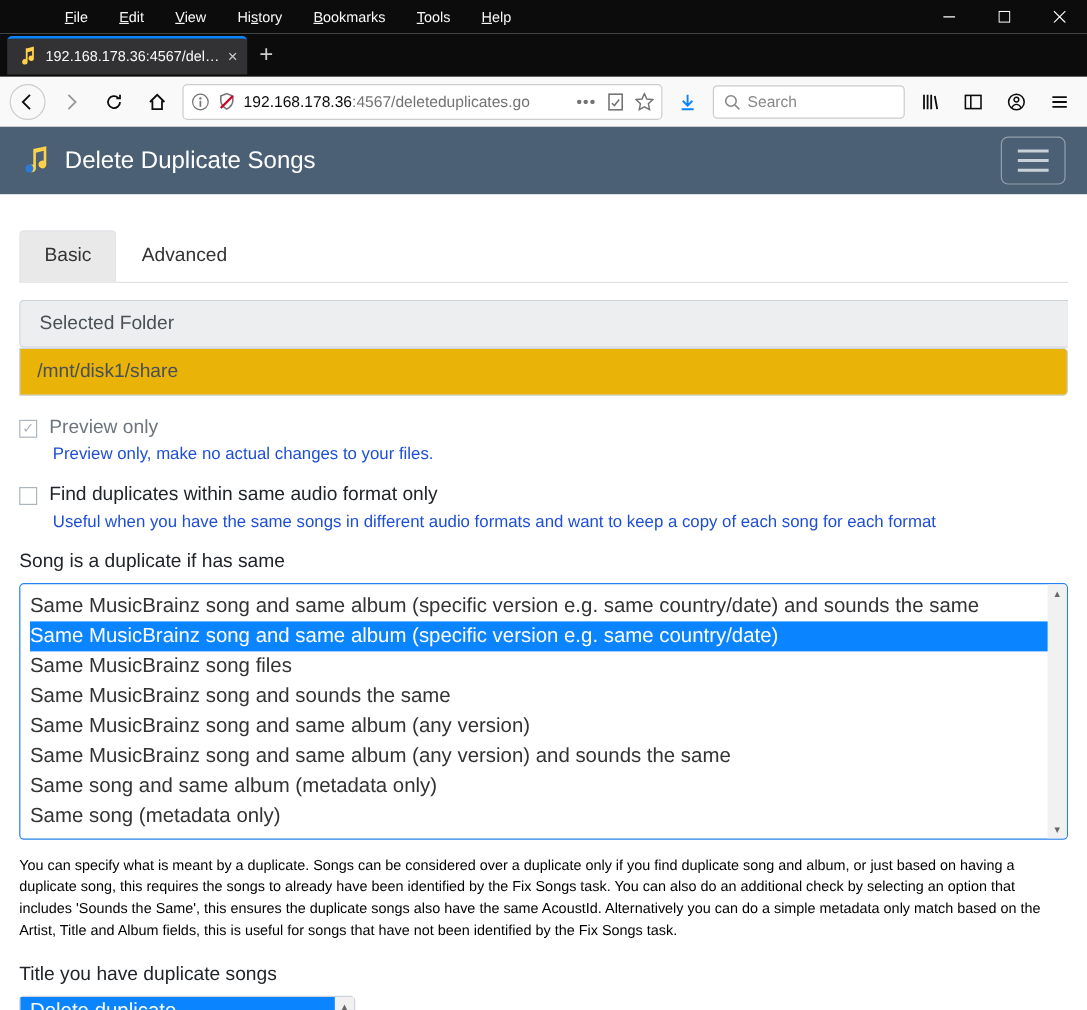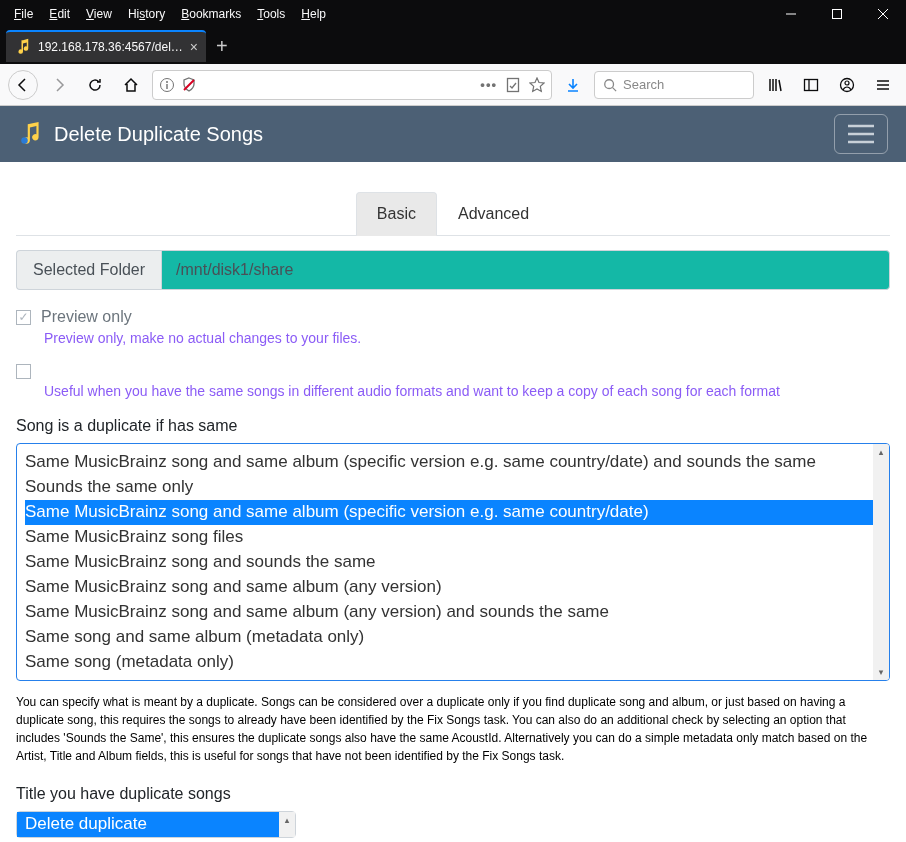--- a/index.html
+++ b/index.html
@@ -1,20 +1,20 @@
 <!DOCTYPE html>
 <html><head>
 <meta charset="utf-8">
 <style>
 * { margin: 0; padding: 0; box-sizing: border-box; }
 body { font-family: "Segoe UI", Arial, sans-serif; font-size: 14px; background: #f9f9fa; width: 906px; height: 842px; overflow: hidden; position: relative; }
 
 
 .titlebar { background: #0c0c0d; height: 28px; display: flex; align-items: center; justify-content: space-between; color: #f9f9fa; font-size: 12px; }
-.menubar { display: flex; gap: 0; padding-left: 6px; }
+.menubar { display: flex; gap: 10px; padding-left: 6px; margin-left: 40px; }
 .menubar span { padding: 4px 8px; cursor: default; }
 .menubar span u { text-decoration: underline; }
 .winctrls { display: flex; }
 .winctrls div { width: 46px; height: 28px; display: flex; align-items: center; justify-content: center; color: #fff; }
 
 
 .tabstrip { background: #0c0c0d; height: 36px; display: flex; align-items: center; padding: 0 6px; }
 .tab { background: #323234; color: #f9f9fa; height: 32px; width: 200px; display: flex; align-items: center; padding: 0 8px; border-radius: 4px 4px 0 0; font-size: 12px; gap: 6px; border-top: 2px solid #0a84ff; }
 .tab-title { flex: 1; white-space: nowrap; overflow: hidden; text-overflow: ellipsis; }
 .tab-close { font-size: 14px; color: #ccc; }
@@ -32,34 +32,34 @@
 
 
 .page { position: absolute; top: 106px; left: 0; right: 0; bottom: 0; background: #fff; overflow-y: auto; }
 .navbar { background: #4c6075; height: 56px; display: flex; align-items: center; padding: 0 18px; color: #fff; font-size: 20px; justify-content: space-between; }
 .brand { display: flex; align-items: center; gap: 10px; }
 .hamburger { border: 1px solid rgba(255,255,255,0.4); border-radius: 6px; width: 54px; height: 40px; display: flex; align-items: center; justify-content: center; }
 .hamburger svg { width: 26px; height: 20px; }
 
 .content { padding: 30px 16px 20px 16px; }
 
-.tabs { display: flex; border-bottom: 1px solid #dee2e6; justify-content: center; }
+.tabs { display: flex; border-bottom: 1px solid #dee2e6; }
 .tabs .tabpill { padding: 12px 20px; color: #333; border: 1px solid transparent; border-bottom: none; background: transparent; font-size: 16px; }
 .tabs .tabpill.active { background: #e9e9e9; border-color: #dee2e6; border-bottom: 1px solid #e9e9e9; margin-bottom: -1px; border-radius: 4px 4px 0 0; }
 
 .panel { background: #fff; padding: 14px 0; }
 
-.folder-row { display: flex; margin-bottom: 18px; }
+.folder-row { display: flex; margin-bottom: 18px; flex-direction: column; }
 .folder-label { background: #eceeef; border: 1px solid #ced4da; border-right: none; padding: 10px 16px; color: #495057; border-radius: 4px 0 0 4px; font-size: 16px; }
-.folder-value { flex: 1; border: 1px solid #ced4da; background: #14b8a6; padding: 10px 14px; color: #495057; border-radius: 0 4px 4px 0; font-size: 16px; }
+.folder-value { flex: 1; border: 1px solid #ced4da; background: #eab308; padding: 10px 14px; color: #495057; border-radius: 0 4px 4px 0; font-size: 16px; }
 
 .check-item { margin-bottom: 18px; }
 .check-row { display: flex; align-items: center; gap: 10px; font-size: 16px; color: #212529; }
 .check-row.dim { color: #6c757d; }
-.help-text { color: #8b5cf6; font-size: 14px; margin-top: 4px; margin-left: 28px; }
+.help-text { color: #1d4ed8; font-size: 14px; margin-top: 4px; margin-left: 28px; }
 .chk { width: 15px; height: 15px; border: 1px solid #adb5bd; display: inline-flex; align-items: center; justify-content: center; font-size: 12px; background: #fff; }
 .chk.checked { color: #adb5bd; }
 
 .section-label { font-size: 16px; color: #212529; margin-bottom: 8px; }
 
 .listbox { border: 1px solid #2680eb; border-radius: 4px; overflow: hidden; position: relative; margin-bottom: 12px; }
 .listbox-inner { padding: 6px 8px; }
 .list-option { font-size: 17px; color: #333; padding: 1px 0; line-height: 1.35; }
 .list-option.selected { background: #0a84ff; color: #fff; }
 .listbox-scroll { position: absolute; right: 0; top: 0; bottom: 0; width: 16px; background: #f1f1f1; }
@@ -145,20 +145,21 @@
   <div class="urlbar">
     <svg width="16" height="16" viewBox="0 0 16 16">
         <circle cx="8" cy="8" r="6.5" fill="none" stroke="#737373"></circle>
         <circle cx="8" cy="5" r="1" fill="#737373"></circle>
         <rect x="7.3" y="7" width="1.4" height="5" fill="#737373"></rect>
       </svg>
     <svg width="16" height="16" viewBox="0 0 16 16">
         <path d="M8 1l5 2v4c0 4-5 7-5 7s-5-3-5-7V3l5-2z" fill="none" stroke="#737373" stroke-width="1.3"></path>
         <line x1="3" y1="13" x2="13" y2="3" stroke="#d70022" stroke-width="2"></line>
       </svg>
+    <span><span class="host">192.168.178.36</span><span>:4567/deleteduplicates.go</span></span>
     <div class="urlbar-actions">
       <span style="letter-spacing:1px;color:#737373;font-weight:bold;">•••</span>
       <svg width="16" height="16" viewBox="0 0 16 16">
           <rect x="2.5" y="1.5" width="11" height="13" fill="none" stroke="#737373" stroke-width="1.3"></rect>
           <path d="M5 9l2 2 4-5" fill="none" stroke="#737373" stroke-width="1.3"></path>
         </svg>
       <svg width="16" height="16" viewBox="0 0 16 16">
           <path d="M8 1l2 4.5 5 .5-3.7 3.4 1 5L8 12l-4.3 2.4 1-5L1 6l5-.5L8 1z" fill="none" stroke="#737373" stroke-width="1.2"></path>
         </svg>
     </div>
@@ -236,30 +237,30 @@
         <div class="check-row dim">
           <span class="chk checked">✓</span>
           <span>Preview only</span>
         </div>
         <div class="help-text">Preview only, make no actual changes to your files.</div>
       </div>
 
       <div class="check-item">
         <div class="check-row">
           <span class="chk"></span>
+          <span>Find duplicates within same audio format only</span>
         </div>
         <div class="help-text">Useful when you have the same songs in different audio formats and want to keep a copy of each song for each format</div>
       </div>
 
       <div class="section-label">Song is a duplicate if has same</div>
 
       <div class="listbox">
         <div class="listbox-inner" id="dup-list">
             <div class="list-option">Same MusicBrainz song and same album (specific version e.g. same country/date) and sounds the same</div>
-            <div class="list-option">Sounds the same only</div>
             <div class="list-option selected">Same MusicBrainz song and same album (specific version e.g. same country/date)</div>
             <div class="list-option">Same MusicBrainz song files</div>
             <div class="list-option">Same MusicBrainz song and sounds the same</div>
             <div class="list-option">Same MusicBrainz song and same album (any version)</div>
             <div class="list-option">Same MusicBrainz song and same album (any version) and sounds the same</div>
             <div class="list-option">Same song and same album (metadata only)</div>
             <div class="list-option">Same song (metadata only)</div>
           </div>
         <div class="listbox-scroll">
           <div class="arrow up">▴</div>

